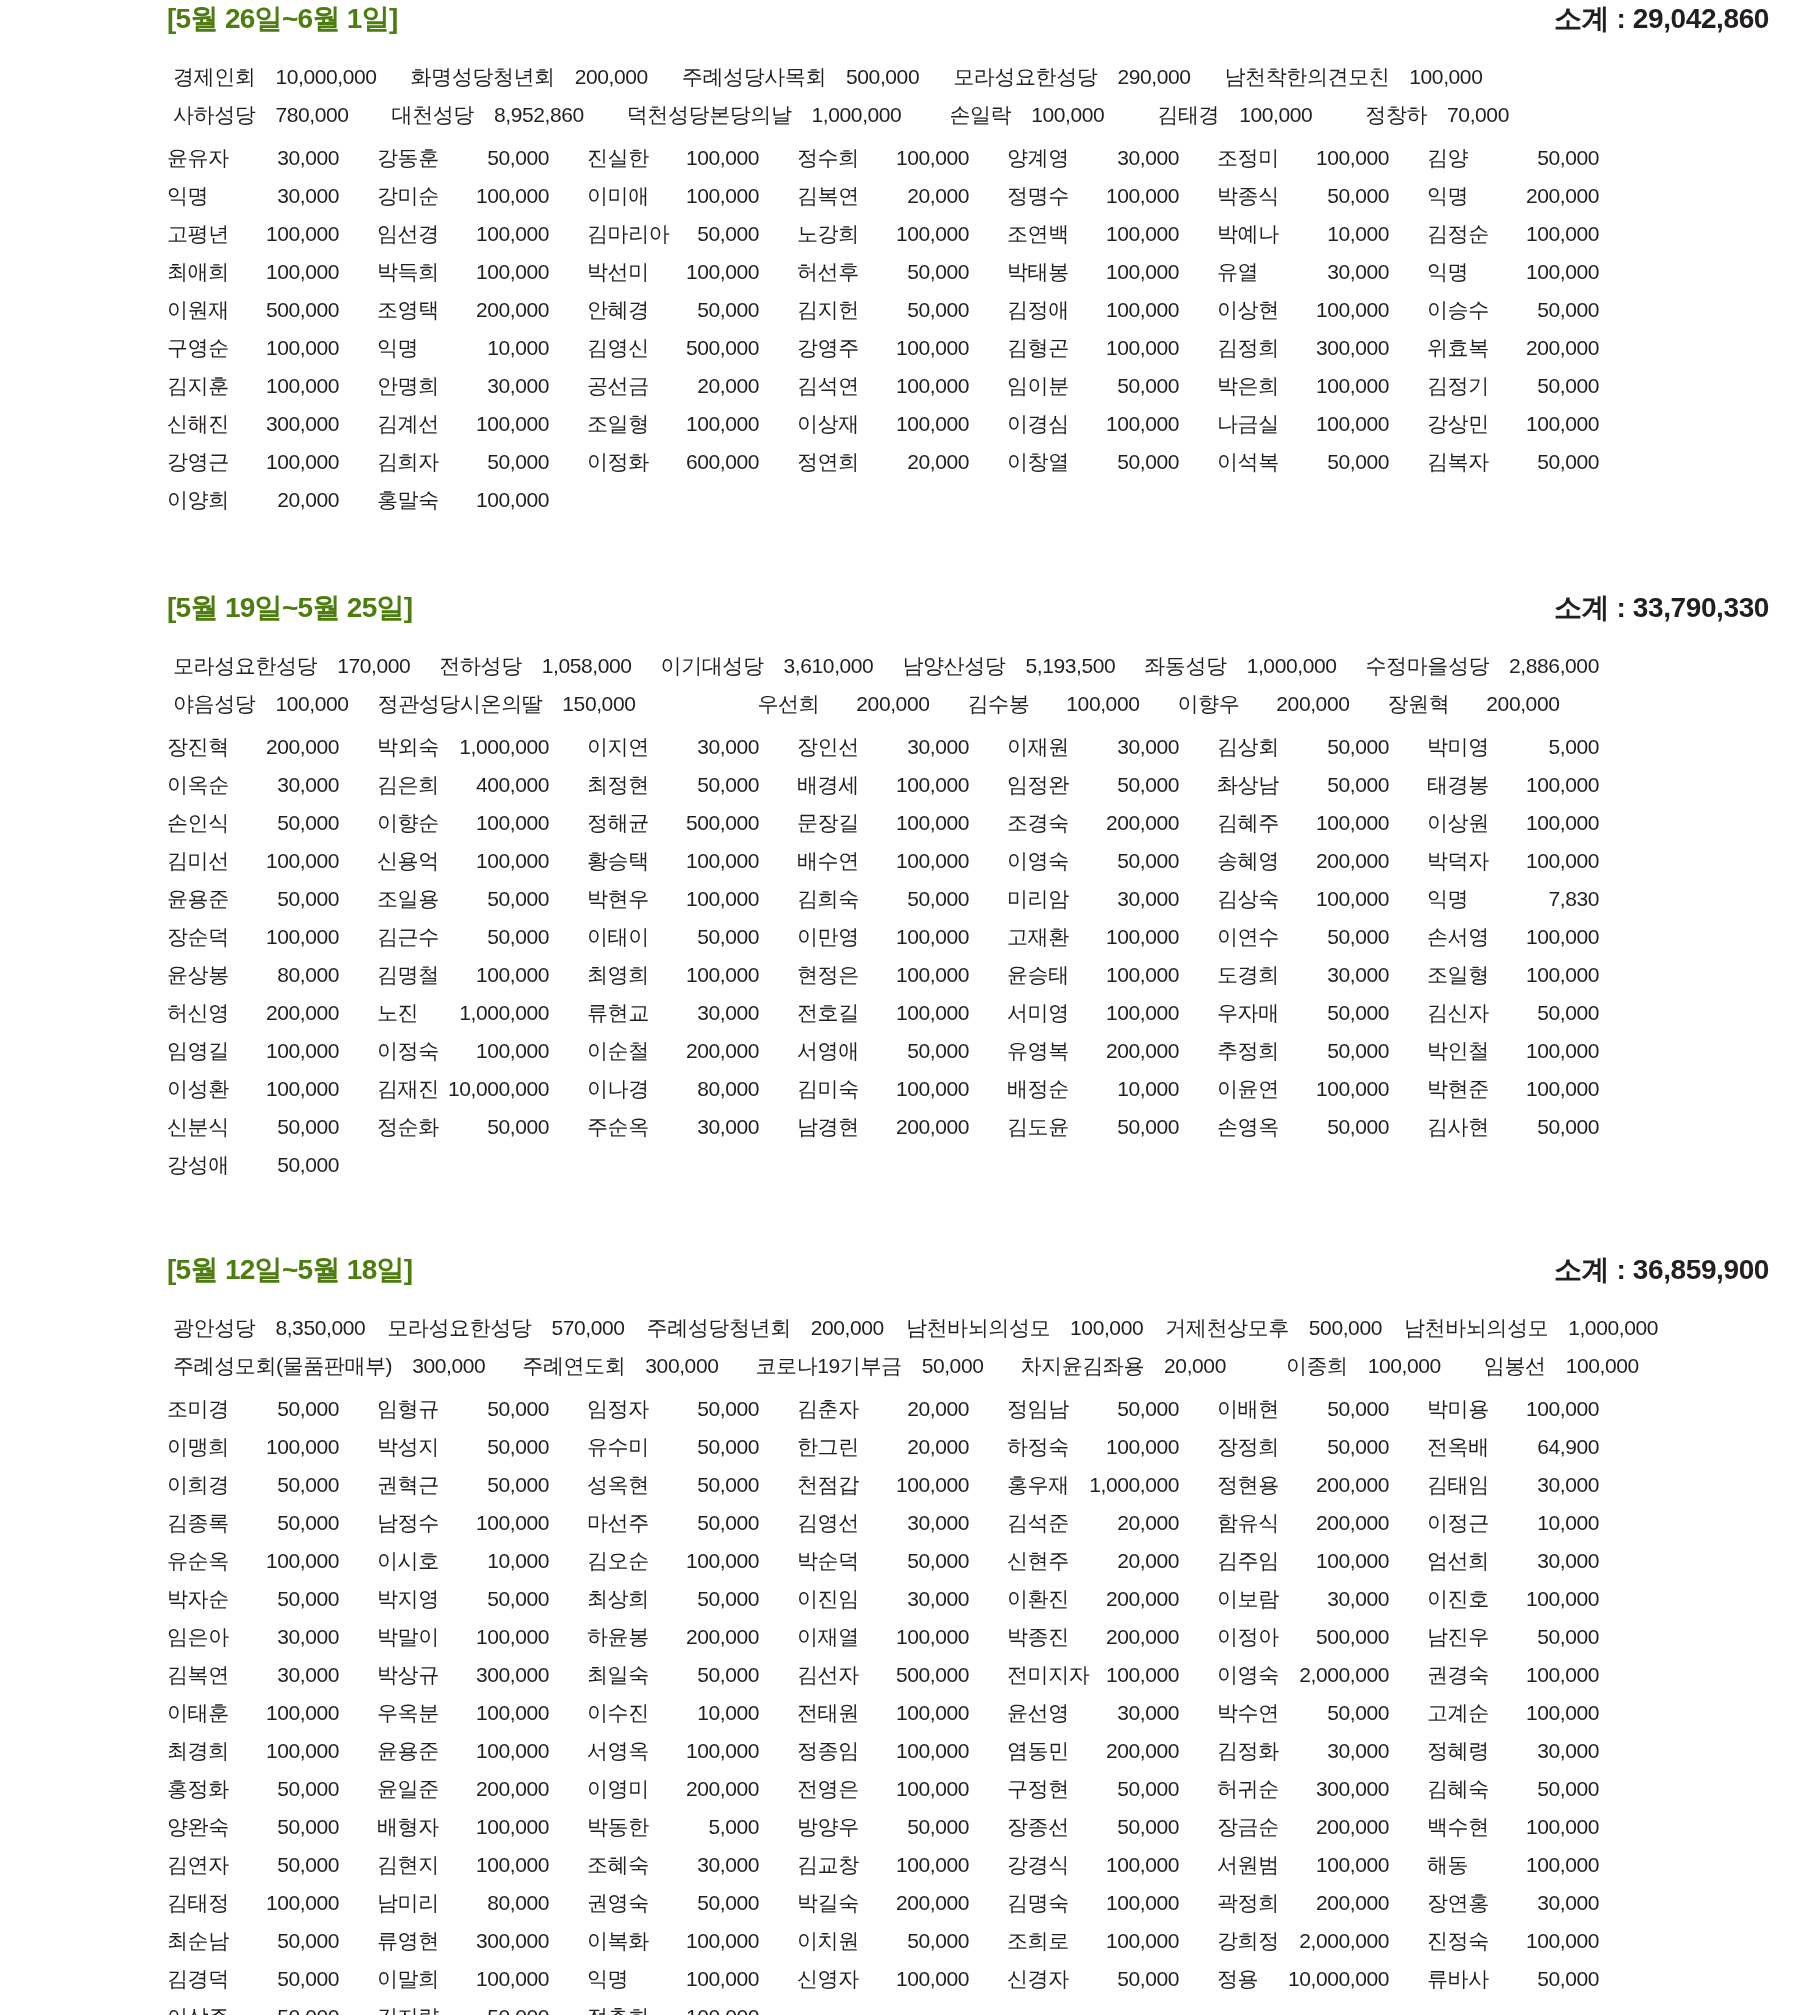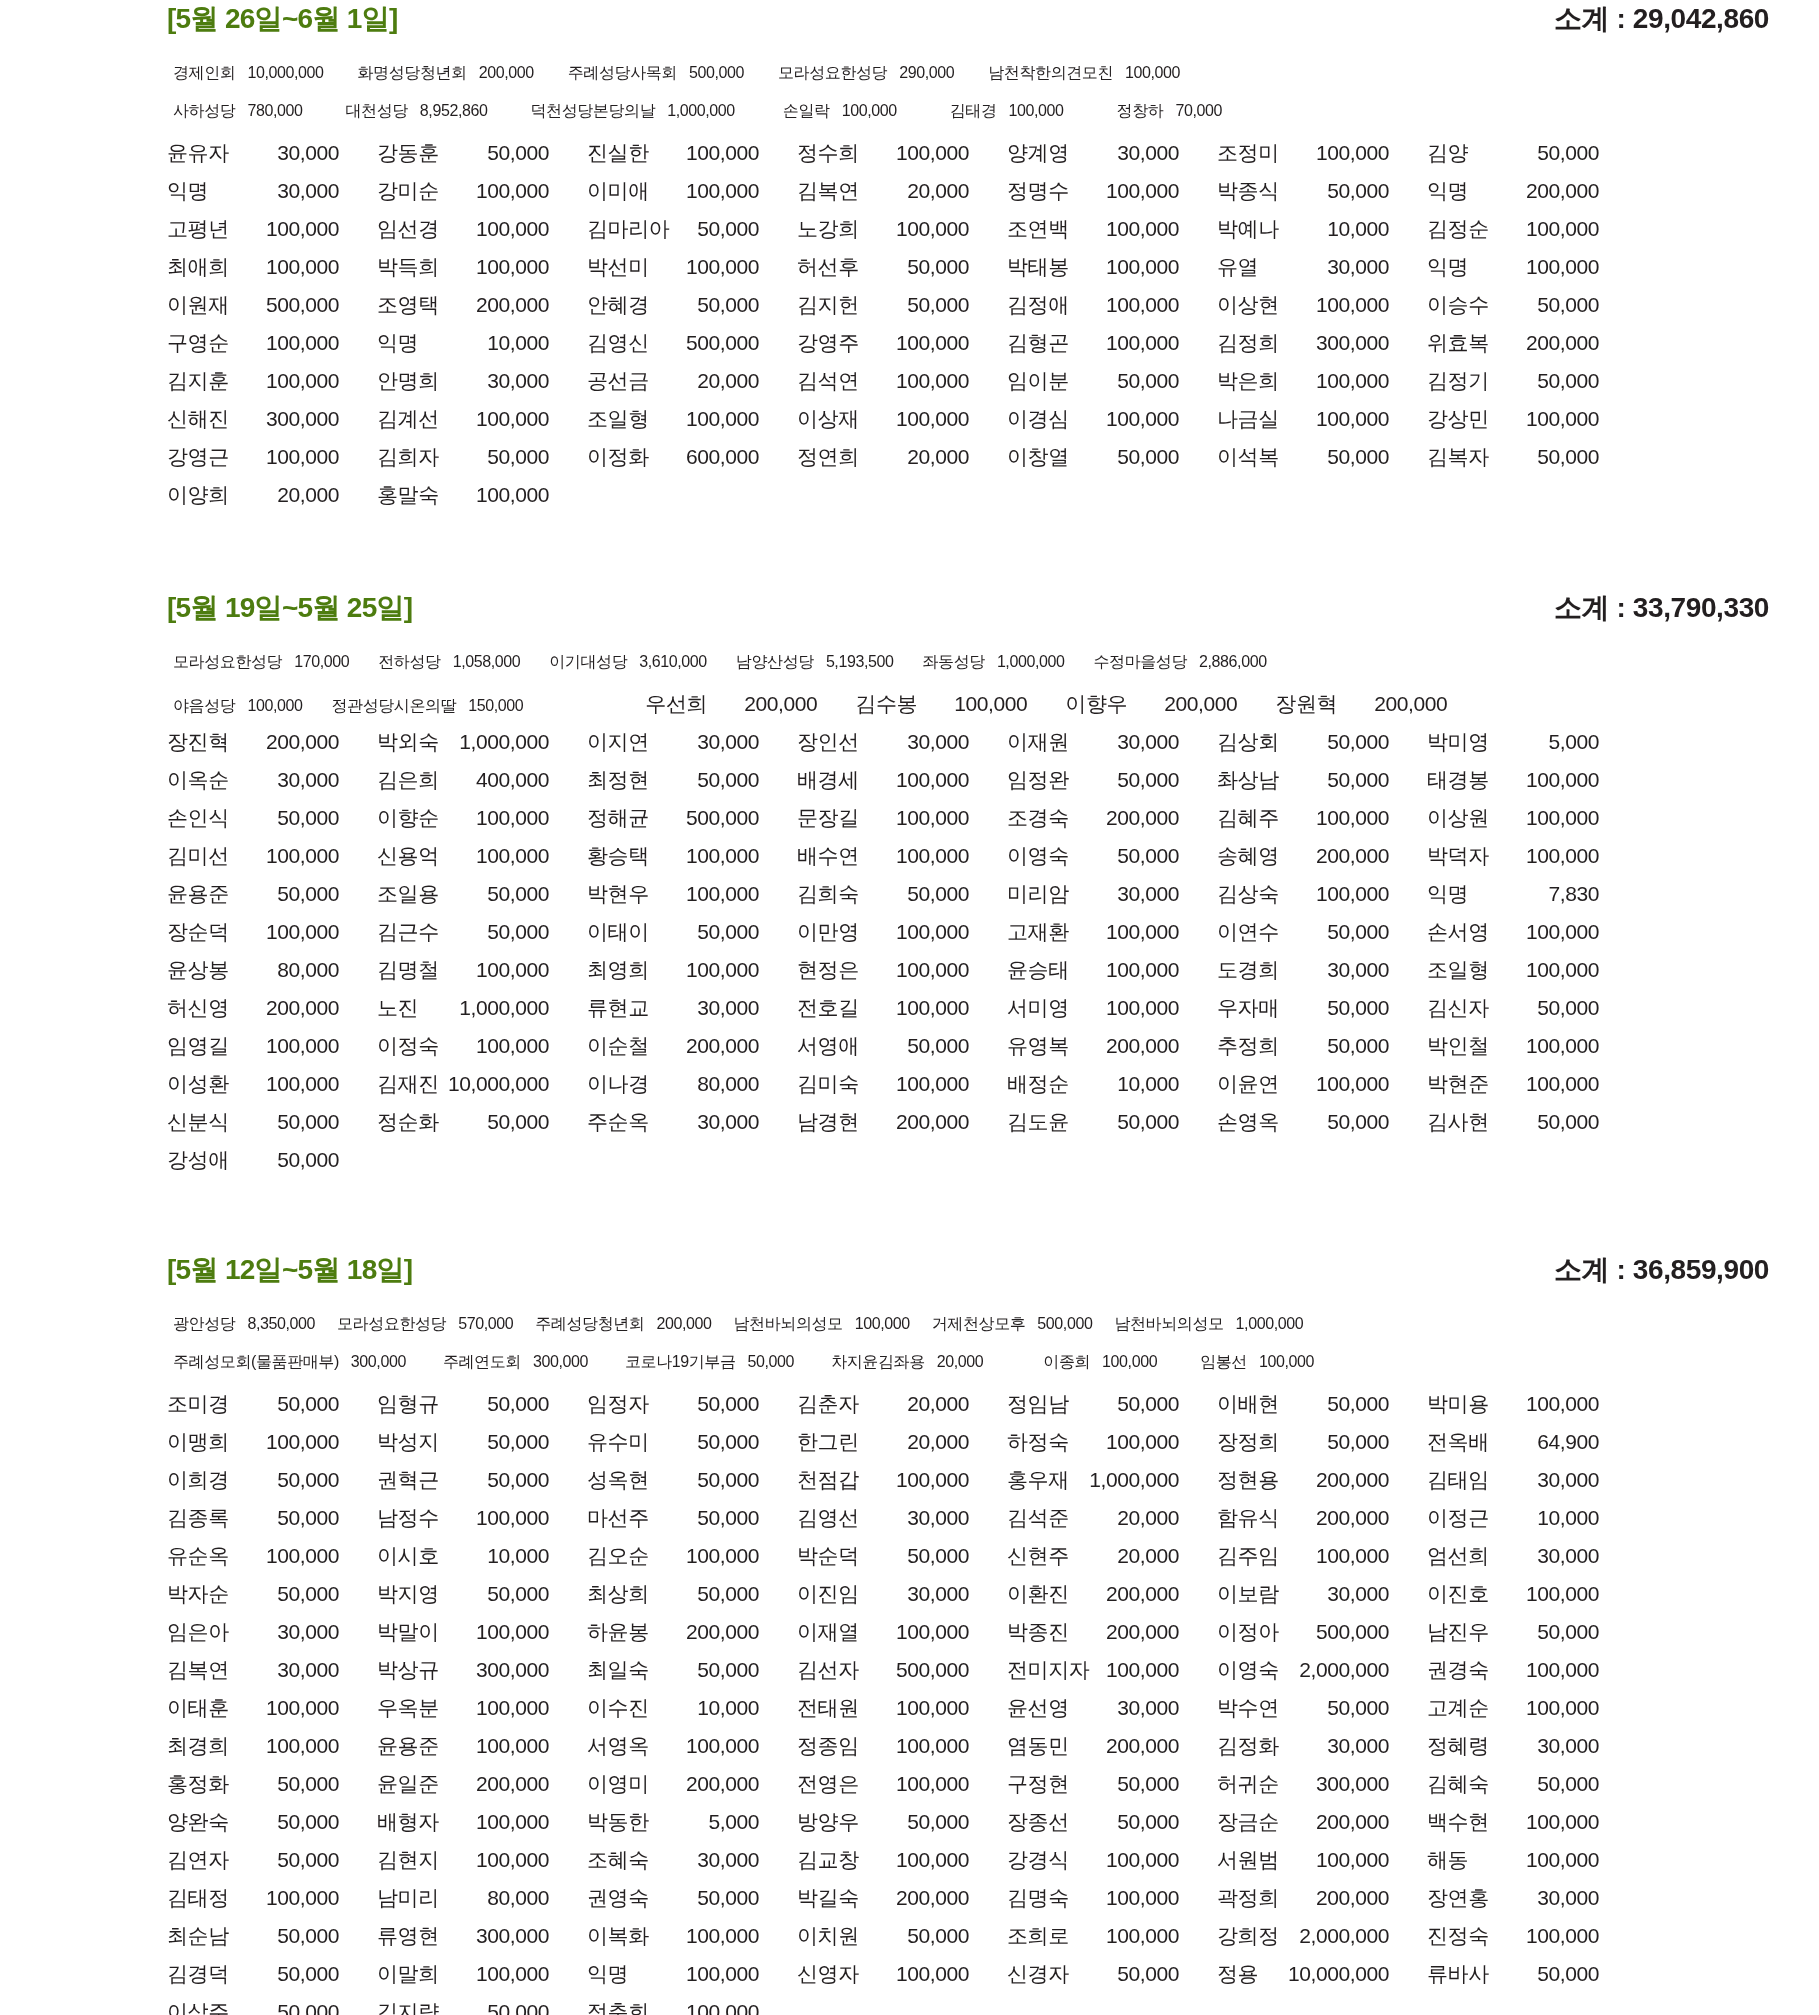--- a/index.html
+++ b/index.html
@@ -53,37 +53,37 @@
   .org-rows {
     padding: 0 22px 0 173px;
   }
   .org-row {
     display: flex;
     align-items: baseline;
     white-space: nowrap;
     height: 38px;
   }
   .org-item {
-    font-size: 16px;
+    font-size: 21px;
     letter-spacing: -0.4px;
     display: inline-flex;
     align-items: baseline;
-    gap: 12px;
+    gap: 20px;
   }
   .org-item .nm { }
   .org-item .amt { }
 
   
   .grid {
     padding: 0 22px 0 167px;
   }
   .grid-row {
     display: flex;
     height: 38px;
-    align-items: flex-start;
+    align-items: center;
   }
   .cell {
     flex: 0 0 210px;
     display: flex;
     align-items: baseline;
     font-size: 21px;
     letter-spacing: -0.4px;
     white-space: nowrap;
   }
   .cell .nm {

